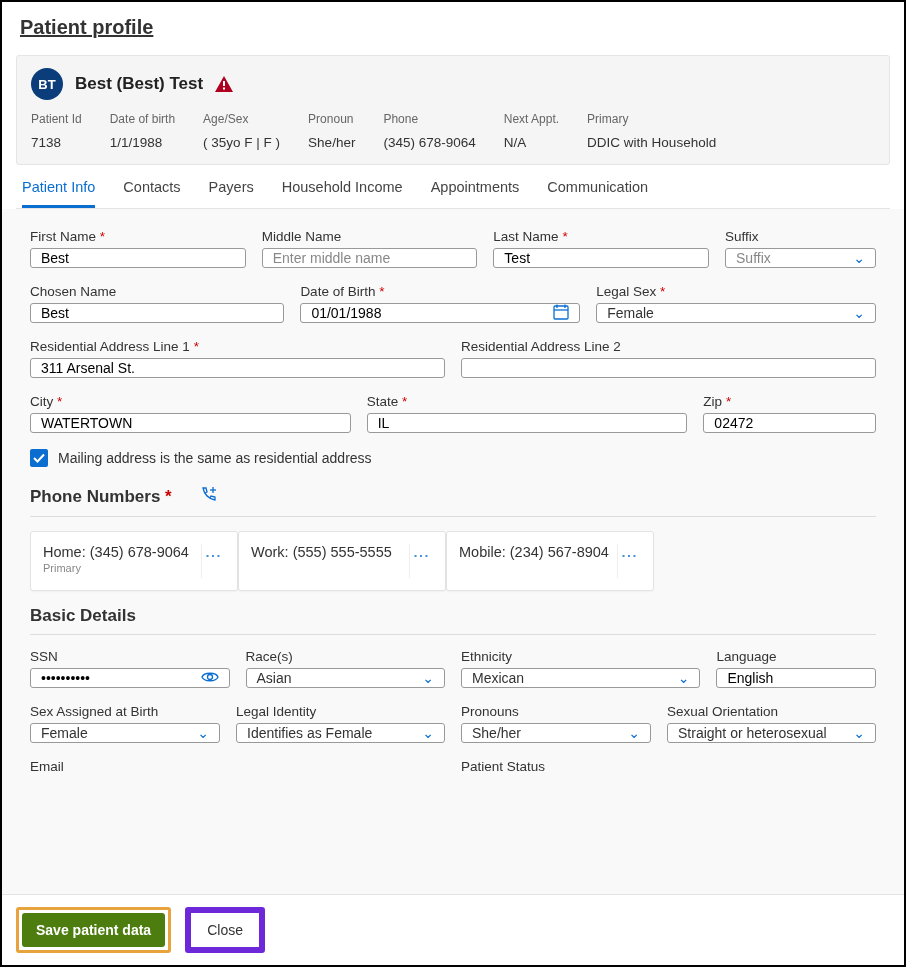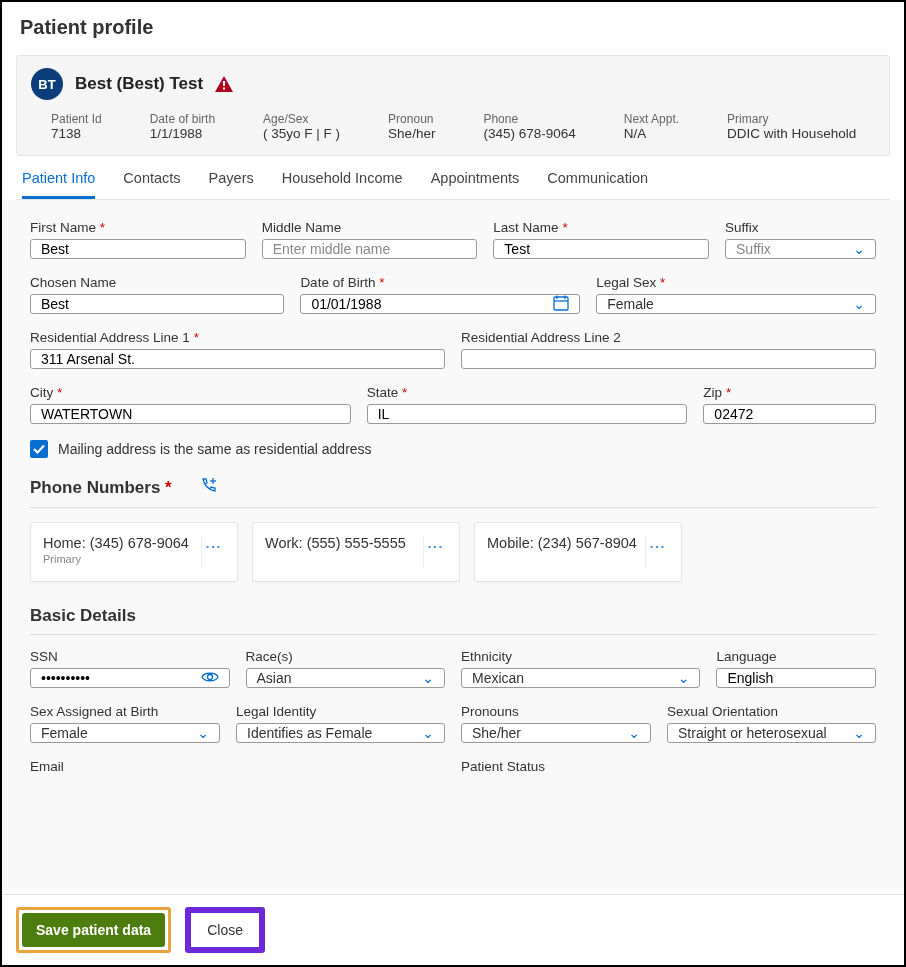--- a/index.html
+++ b/index.html
@@ -11,20 +11,21 @@
   }
   .container {
     width: 906px;
     height: 967px;
     border: 2px solid #000;
     position: relative;
     overflow: hidden;
   }
   .header {
     padding: 14px 18px 10px 18px;
+    text-decoration: underline;
   }
   .header h1 {
     font-size: 20px;
     font-weight: 700;
     color: #333;
   }
   .summary-card {
     background: #f5f5f5;
     margin: 6px 14px 0 14px;
     border: 1px solid #e5e5e5;
@@ -49,21 +50,21 @@
     align-items: center;
     justify-content: center;
   }
   .patient-name {
     font-size: 17px;
     font-weight: 700;
     color: #222;
   }
   .warn-icon svg { display: block; }
   .meta-row { display: flex; gap: 28px; }
-  .meta-item { display: flex; flex-direction: column; gap: 0; margin-left: 20px; }
+  .meta-item { display: flex; flex-direction: column; gap: 9px; }
   .meta-label { font-size: 12px; color: #666; }
   .meta-value { font-size: 13.5px; color: #333; }
   .tabs {
     display: flex;
     gap: 28px;
     border-bottom: 1px solid #e3e3e3;
     margin: 0 14px;
     padding: 14px 6px 0 6px;
   }
   .tab {
@@ -120,21 +121,21 @@
     display: flex; align-items: center; justify-content: center;
   }
   .checkbox svg { stroke: #fff; }
   .section-title {
     font-size: 17px; font-weight: 700; color: #333;
     display: flex; align-items: center; gap: 28px;
     margin-bottom: 4px;
   }
   .add-phone-icon { color: #0a6ed1; }
   .divider { border: none; border-top: 1px solid #ddd; margin: 8px 0 14px 0; }
-  .phone-cards { display: flex; gap: 14px; margin-bottom: 24px; }
+  .phone-cards { display: flex; margin-bottom: 15px; }
   .phone-card {
     background: #fff; border: 1px solid #e3e3e3; border-radius: 3px;
     box-shadow: 0 1px 2px rgba(0,0,0,0.04);
     padding: 12px 12px; width: 208px;
     display: flex; justify-content: space-between; align-items: flex-start;
   }
   .phone-info { display: flex; flex-direction: column; gap: 2px; }
   .phone-main { font-size: 14.5px; color: #333; }
   .phone-sub { font-size: 11px; color: #888; }
   .kebab { color: #0a6ed1; font-size: 16px; letter-spacing: 1px; padding: 4px 2px; cursor: pointer; writing-mode: vertical-rl; border-left: 1px solid #eee; height: 34px; display:flex; align-items:center; }

